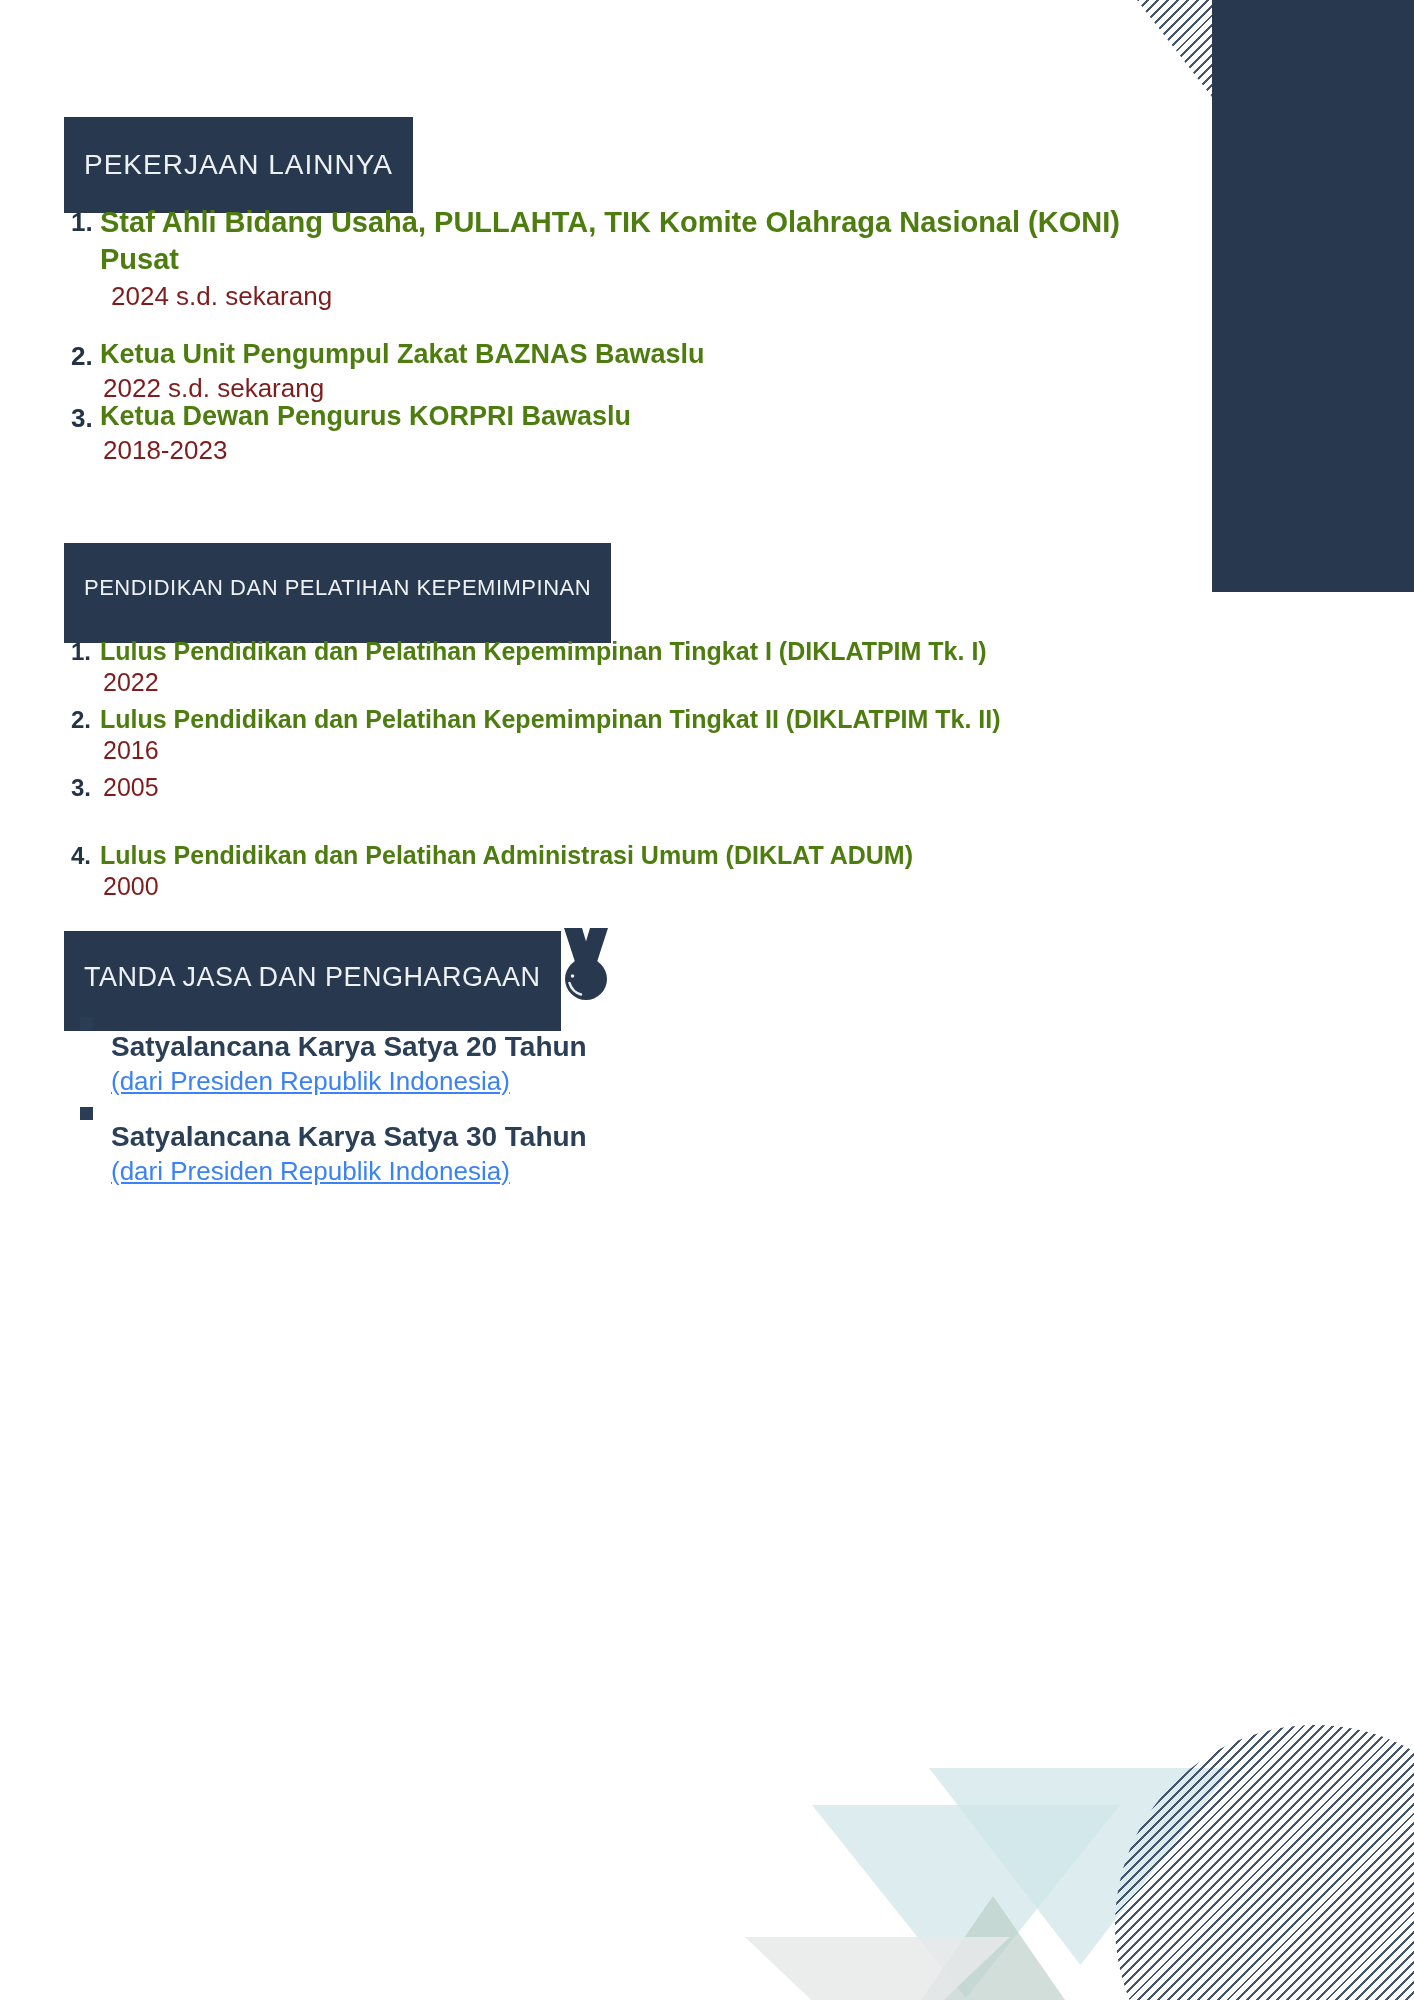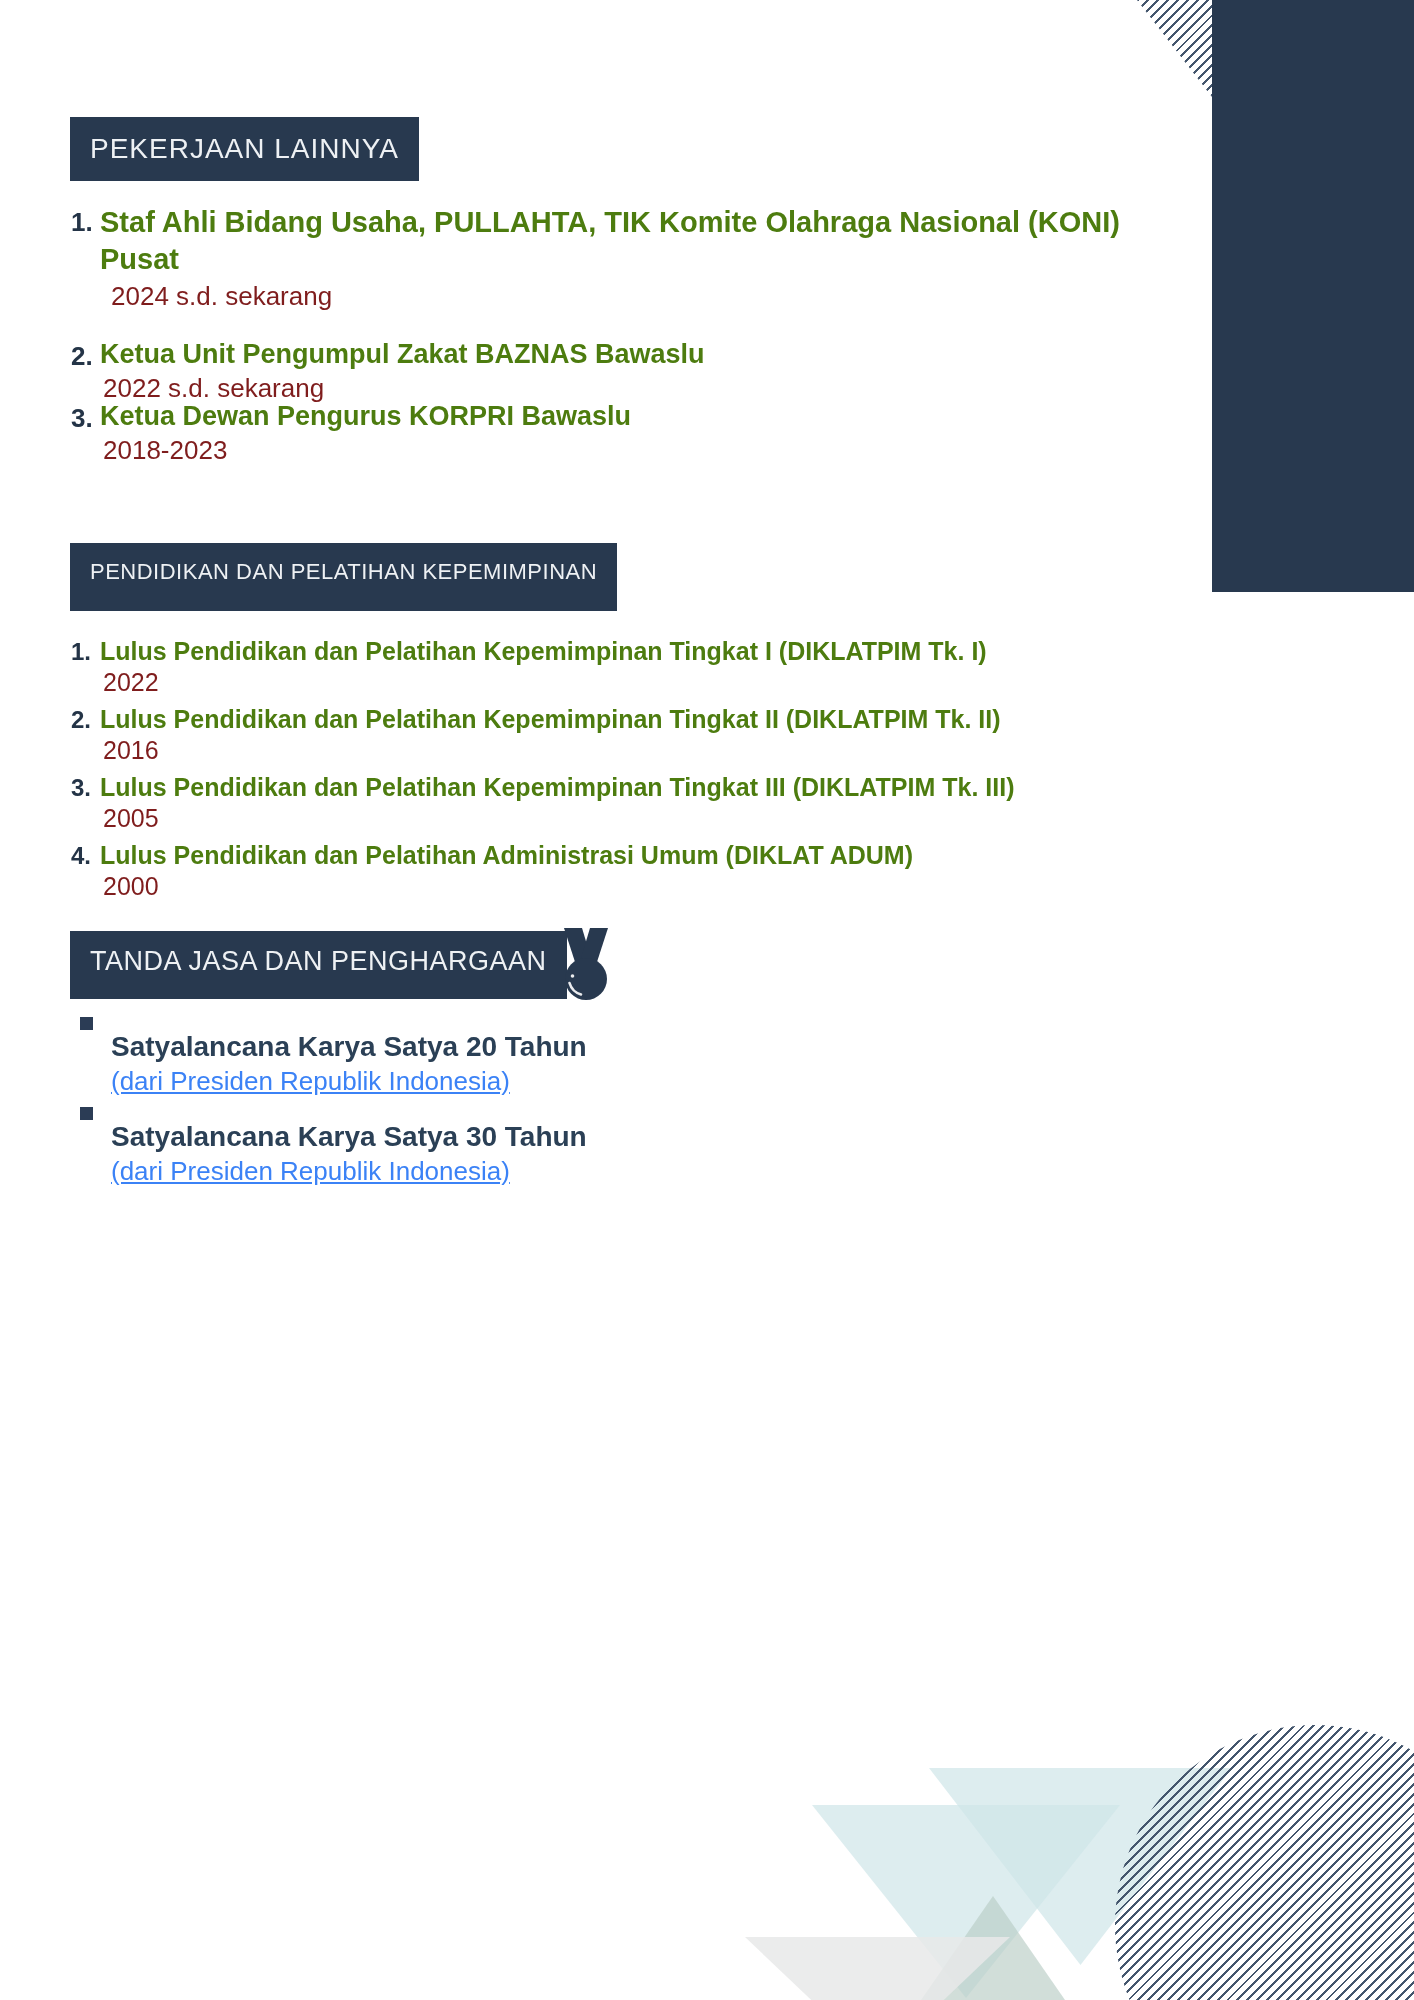--- a/index.html
+++ b/index.html
@@ -16,23 +16,23 @@
   .hatch-circle{position:absolute;left:1115px;top:1725px;width:400px;height:400px;border-radius:50%;}
   .tri{position:absolute;}
   .tri-down{clip-path:polygon(0 0,100% 0,50% 100%);}
   .tri-up{clip-path:polygon(50% 0,0 100%,100% 100%);}
   .tri-right{left:929px;top:1768px;width:303px;height:197px;background:#cfe5e8;opacity:.7;}
   .tri-left{left:812px;top:1805px;width:308px;height:193px;background:#cfe5e8;opacity:.7;}
   .tri-sage{left:921px;top:1896px;width:144px;height:104px;background:#b9cdc4;opacity:.65;}
   .tri-gray{left:745px;top:1937px;width:265px;height:126px;background:#e7e9e9;opacity:.85;}
   
   .sec-bar{
-    position:absolute;left:70px;display:inline-block;white-space:nowrap;
+    position:absolute;left:64px;display:inline-block;white-space:nowrap;
     background:#28394f;color:#eef1f4;font-weight:400;
-    padding:0 20px;letter-spacing:1px;
+    padding:16px 20px;letter-spacing:1px;
   }
   .sec-bar-1{top:117px;font-size:28px;line-height:64px;height:64px;}
   .sec-bar-2{top:543px;font-size:22px;line-height:58px;height:68px;letter-spacing:.5px;}
   .sec-bar-3{top:931px;font-size:27px;line-height:60px;height:68px;letter-spacing:.5px;}
   
   .item{position:absolute;display:flex;}
   .item .num{flex:0 0 38px;padding-left:9px;box-sizing:border-box;font-weight:700;color:#243447;}
   .item .body{flex:1 1 auto;}
   .item .title{font-weight:700;color:#4d7c0f;}
   .item .period{color:#7f1d1d;font-size:26px;line-height:30px;margin-top:3px;margin-left:3px;}
@@ -121,21 +121,20 @@
     <div class="num">2.</div>
     <div class="body">
       <div class="title">Lulus Pendidikan dan Pelatihan Kepemimpinan Tingkat II (DIKLATPIM Tk. II)</div>
       <div class="period">2016</div>
     </div>
   </div>
 
   <div class="item s2 s2-i3">
     <div class="num">3.</div>
     <div class="body">
-      <div class="title">Lulus Pendidikan dan Pelatihan Kepemimpinan Tingkat III (DIKLATPIM Tk. III)</div>
       <div class="period">2005</div>
     </div>
   </div>
 
   <div class="item s2 s2-i4">
     <div class="num">4.</div>
     <div class="body">
       <div class="title">Lulus Pendidikan dan Pelatihan Administrasi Umum (DIKLAT ADUM)</div>
       <div class="period">2000</div>
     </div>

